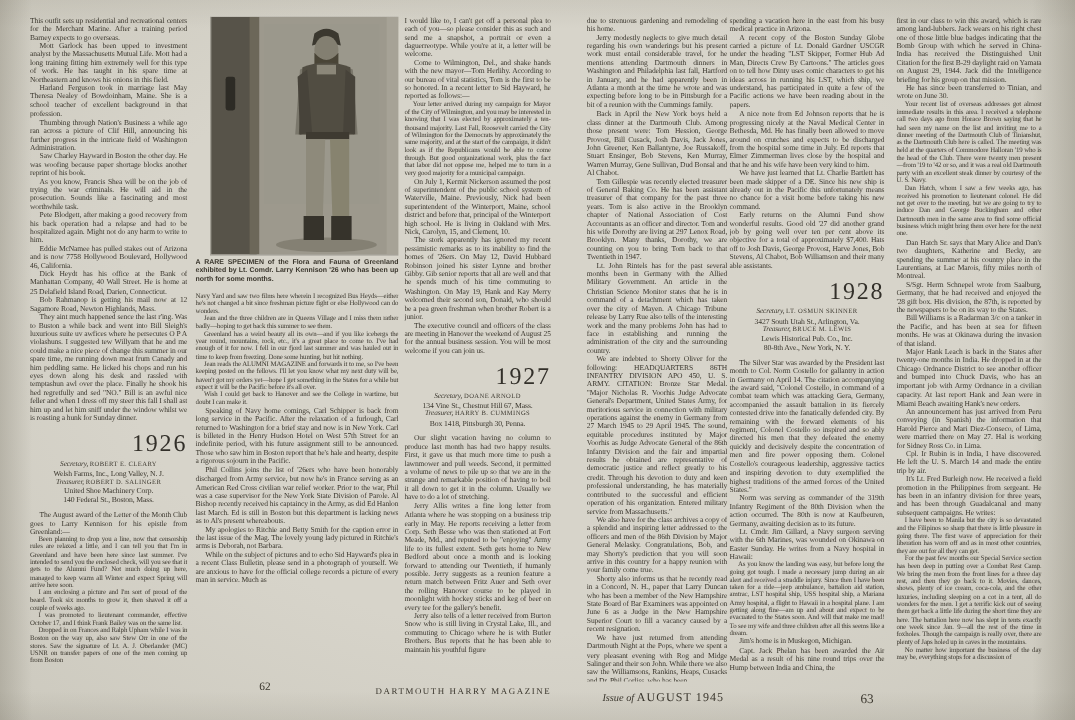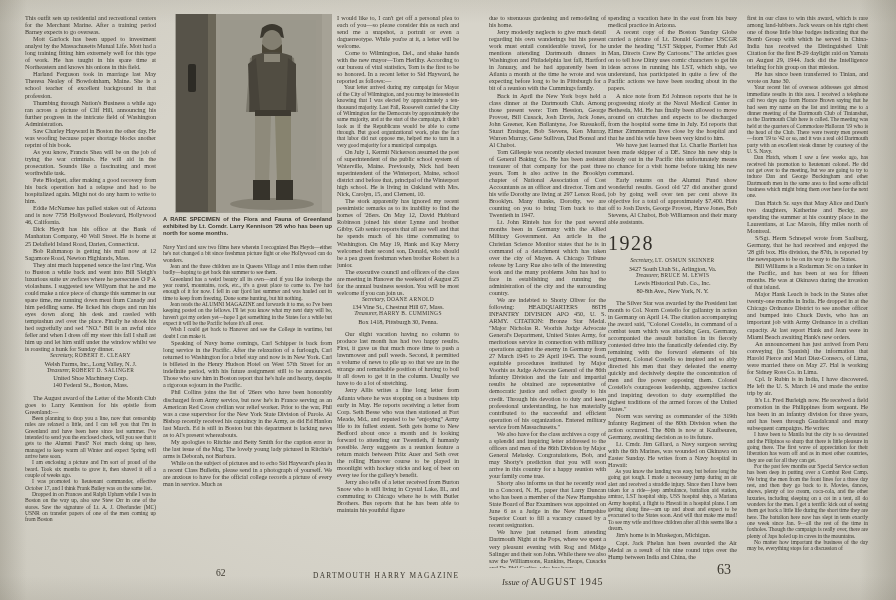--- a/index.html
+++ b/index.html
@@ -25,21 +25,21 @@
   .col1 { left:25px;  width:131px; }
   .col2 { left:163px; width:169px; }
   .col3 { left:337px; width:122px; }
   .col4 { left:489px; width:117px; }
   .col5 { left:608px; width:129px; }
   .col6 { left:747px; width:121px; }
   .p-normal { text-indent:8px; }
   .p-small  { font-size:5.7px; line-height:6.35px; text-indent:7px; }
   .no-indent { text-indent:0; }
   .year-heading {
-    font-size:20px; line-height:22px; text-align:left;
+    font-size:20px; line-height:22px; text-align:right;
     margin:7px 0 3px; letter-spacing:1.5px; color:#33302a; text-indent:0;
   }
   .officer-role { text-align:center; font-size:6.1px; line-height:7.3px; }
   .role-label { font-style:italic; }
   .role-name { font-size:5.5px; letter-spacing:.35px; }
   .officer-addr { text-align:center; font-size:6.4px; line-height:7.3px; }
   .officer-addr + .p-normal, .officer-addr + .p-small { margin-top:5px; }
   .photo-block { width:156px; margin-left:13px; }
   .photo-svg { display:block; width:156px; height:198px; outline:1px solid rgba(70,66,56,.35); }
   .caption {
@@ -47,39 +47,40 @@
     font-family:"Liberation Sans", sans-serif; font-weight:bold;
     font-size:5.8px; line-height:7px; text-align:justify; color:#3a362d;
     letter-spacing:0;
   }
   .footer { position:absolute; inset:0; pointer-events:none;text-decoration:underline; }
   .folio-left  { position:absolute; left:216px; top:568px; font-size:9.5px; }
   .mag-title   { position:absolute; left:313px; top:571px; font-size:7.4px; letter-spacing:1.3px; }
   .issue-line  { position:absolute; left:502px; top:576px; font-size:8.6px; }
   .issue-prefix { font-style:italic; }
   .issue-caps  { font-size:10px; letter-spacing:.9px; }
-  .folio-right { position:absolute; left:688px; top:562px; font-size:14px;padding-left:29px; }
+  .folio-right { position:absolute; left:688px; top:577px; font-size:11px;padding-left:29px; }
 </style>
 </head>
 <body>
 
 <div class="spread">
 
   <div class="col col1">
       <p class="p-normal no-indent">This outfit sets up residential and recreational centers for the Merchant Marine. After a training period Barney expects to go overseas.</p>
       <p class="p-normal">Mott Garlock has been upped to investment analyst by the Massachusetts Mutual Life. Mott had a long training fitting him extremely well for this type of work. He has taught in his spare time at Northeastern and knows his onions in this field.</p>
       <p class="p-normal">Harland Ferguson took in marriage last May Theresa Nealey of Bowdoinham, Maine. She is a school teacher of excellent background in that profession.</p>
       <p class="p-normal">Thumbing through Nation's Business a while ago ran across a picture of Clif Hill, announcing his further progress in the intricate field of Washington Administration.</p>
       <p class="p-normal">Saw Charley Hayward in Boston the other day. He was woofing because paper shortage blocks another reprint of his book.</p>
       <p class="p-normal">As you know, Francis Shea will be on the job of trying the war criminals. He will aid in the prosecution. Sounds like a fascinating and most worthwhile task.</p>
       <p class="p-normal">Pete Blodgett, after making a good recovery from his back operation had a relapse and had to be hospitalized again. Might not do any harm to write to him.</p>
       <p class="p-normal">Eddie McNamee has pulled stakes out of Arizona and is now 7758 Hollywood Boulevard, Hollywood 46, California.</p>
       <p class="p-normal">Dick Heydt has his office at the Bank of Manhattan Company, 40 Wall Street. He is home at 25 Delafield Island Road, Darien, Connecticut.</p>
       <p class="p-normal">Bob Rahmanop is getting his mail now at 12 Sagamore Road, Newton Highlands, Mass.</p>
       <p class="p-normal">They aint much happened sence the last r'ing. Was to Buston a while back and went into Bill Sleigh's luxurious suite uv awfices where he persecutes O P A violashuns. I suggested tew Willyam that he and me could make a nice piece of change this summer in our spare time, me running down meat frum Canady and him peddling same. He licked his chops and run his eyes down along his desk and rassled with temptashun awl over the place. Finally he shook his hed regretfully and sed "NO." Bill is an awful nice feller and when I dress off my steer this fall I shall ast him up and let him sniff under the window whilst we is roasting a hunk for Sunday dinner.</p>
+      <div class="year-heading">1926</div>
       <div class="officer-role"><span class="role-label">Secretary, </span><span class="role-name">ROBERT E. CLEARY</span></div>
       <div class="officer-addr">Welsh Farms, Inc., Long Valley, N. J.</div>
       <div class="officer-role"><span class="role-label">Treasurer, </span><span class="role-name">ROBERT D. SALINGER</span></div>
       <div class="officer-addr">United Shoe Machinery Corp.</div>
       <div class="officer-addr">140 Federal St., Boston, Mass.</div>
       <p class="p-normal">The August award of the Letter of the Month Club goes to Larry Kennison for his epistle from Greenland:—</p>
       <p class="p-small">Been planning to drop you a line, now that censorship rules are relaxed a little, and I can tell you that I'm in Greenland and have been here since last summer. I've intended to send you the enclosed check, will you see that it gets to the Alumni Fund? Not much doing up here, managed to keep warm all Winter and expect Spring will arrive here soon.</p>
       <p class="p-small">I am enclosing a picture and I'm sort of proud of the beard. Took six months to grow it, then shaved it off a couple of weeks ago.</p>
       <p class="p-small">I was promoted to lieutenant commander, effective October 17, and I think Frank Bailey was on the same list.</p>
       <p class="p-small">Dropped in on Frances and Ralph Upham while I was in Boston on the way up, also saw Stew Orr in one of the stores. Saw the signature of Lt. A. J. Oberlander (MC) USNR on transfer papers of one of the men coming up from Boston</p>
@@ -127,20 +128,21 @@
       </div>
   </div>
 
   <div class="col col3">
       <p class="p-normal no-indent">I would like to, I can't get off a personal plea to each of you—so please consider this as such and send me a snapshot, a portrait or even a daguerreotype. While you're at it, a letter will be welcome.</p>
       <p class="p-normal">Come to Wilmington, Del., and shake hands with the new mayor—Tom Herlihy. According to our bureau of vital statistics, Tom is the first to be so honored. In a recent letter to Sid Hayward, he reported as follows:—</p>
       <p class="p-small">Your letter arrived during my campaign for Mayor of the City of Wilmington, and you may be interested in knowing that I was elected by approximately a ten-thousand majority. Last Fall, Roosevelt carried the City of Wilmington for the Democrats by approximately the same majority, and at the start of the campaign, it didn't look as if the Republicans would be able to come through. But good organizational work, plus the fact that labor did not oppose me, helped me to turn in a very good majority for a municipal campaign.</p>
       <p class="p-normal">On July 1, Kermit Nickerson assumed the post of superintendent of the public school system of Waterville, Maine. Previously, Nick had been superintendent of the Winterport, Maine, school district and before that, principal of the Winterport high school. He is living in Oakland with Mrs. Nick, Carolyn, 15, and Clement, 10.</p>
       <p class="p-normal">The stork apparently has ignored my recent pessimistic remarks as to its inability to find the homes of '26ers. On May 12, David Hubbard Robinson joined his sister Lynne and brother Gibby. Gib senior reports that all are well and that he spends much of his time commuting to Washington. On May 19, Hank and Kay Merry welcomed their second son, Donald, who should be a pea green freshman when brother Robert is a junior.</p>
       <p class="p-normal">The executive council and officers of the class are meeting in Hanover the weekend of August 25 for the annual business session. You will be most welcome if you can join us.</p>
+      <div class="year-heading">1927</div>
       <div class="officer-role"><span class="role-label">Secretary, </span><span class="role-name">DOANE ARNOLD</span></div>
       <div class="officer-addr">134 Vine St., Chestnut Hill 67, Mass.</div>
       <div class="officer-role"><span class="role-label">Treasurer, </span><span class="role-name">HARRY B. CUMMINGS</span></div>
       <div class="officer-addr">Box 1418, Pittsburgh 30, Penna.</div>
       <p class="p-normal">Our slight vacation having no column to produce last month has had two happy results. First, it gave us that much more time to push a lawnmower and pull weeds. Second, it permitted a volume of news to pile up so that we are in the strange and remarkable position of having to boil it all down to get it in the column. Usually we have to do a lot of stretching.</p>
       <p class="p-normal">Jerry Allis writes a fine long letter from Atlanta where he was stopping on a business trip early in May. He reports receiving a letter from Corp. Seth Besse who was then stationed at Fort Meade, Md., and reputed to be "enjoying" Army life to its fullest extent. Seth gets home to New Bedford about once a month and is looking forward to attending our Twentieth, if humanly possible. Jerry suggests as a reunion feature a return match between Fritz Auer and Seth over the rolling Hanover course to be played in moonlight with hockey sticks and keg of beer on every tee for the gallery's benefit.</p>
       <p class="p-normal">Jerry also tells of a letter received from Burton Snow who is still living in Crystal Lake, Ill., and commuting to Chicago where he is with Butler Brothers. Bus reports that he has been able to maintain his youthful figure</p>
     </div>
 
   <div class="col col4">

